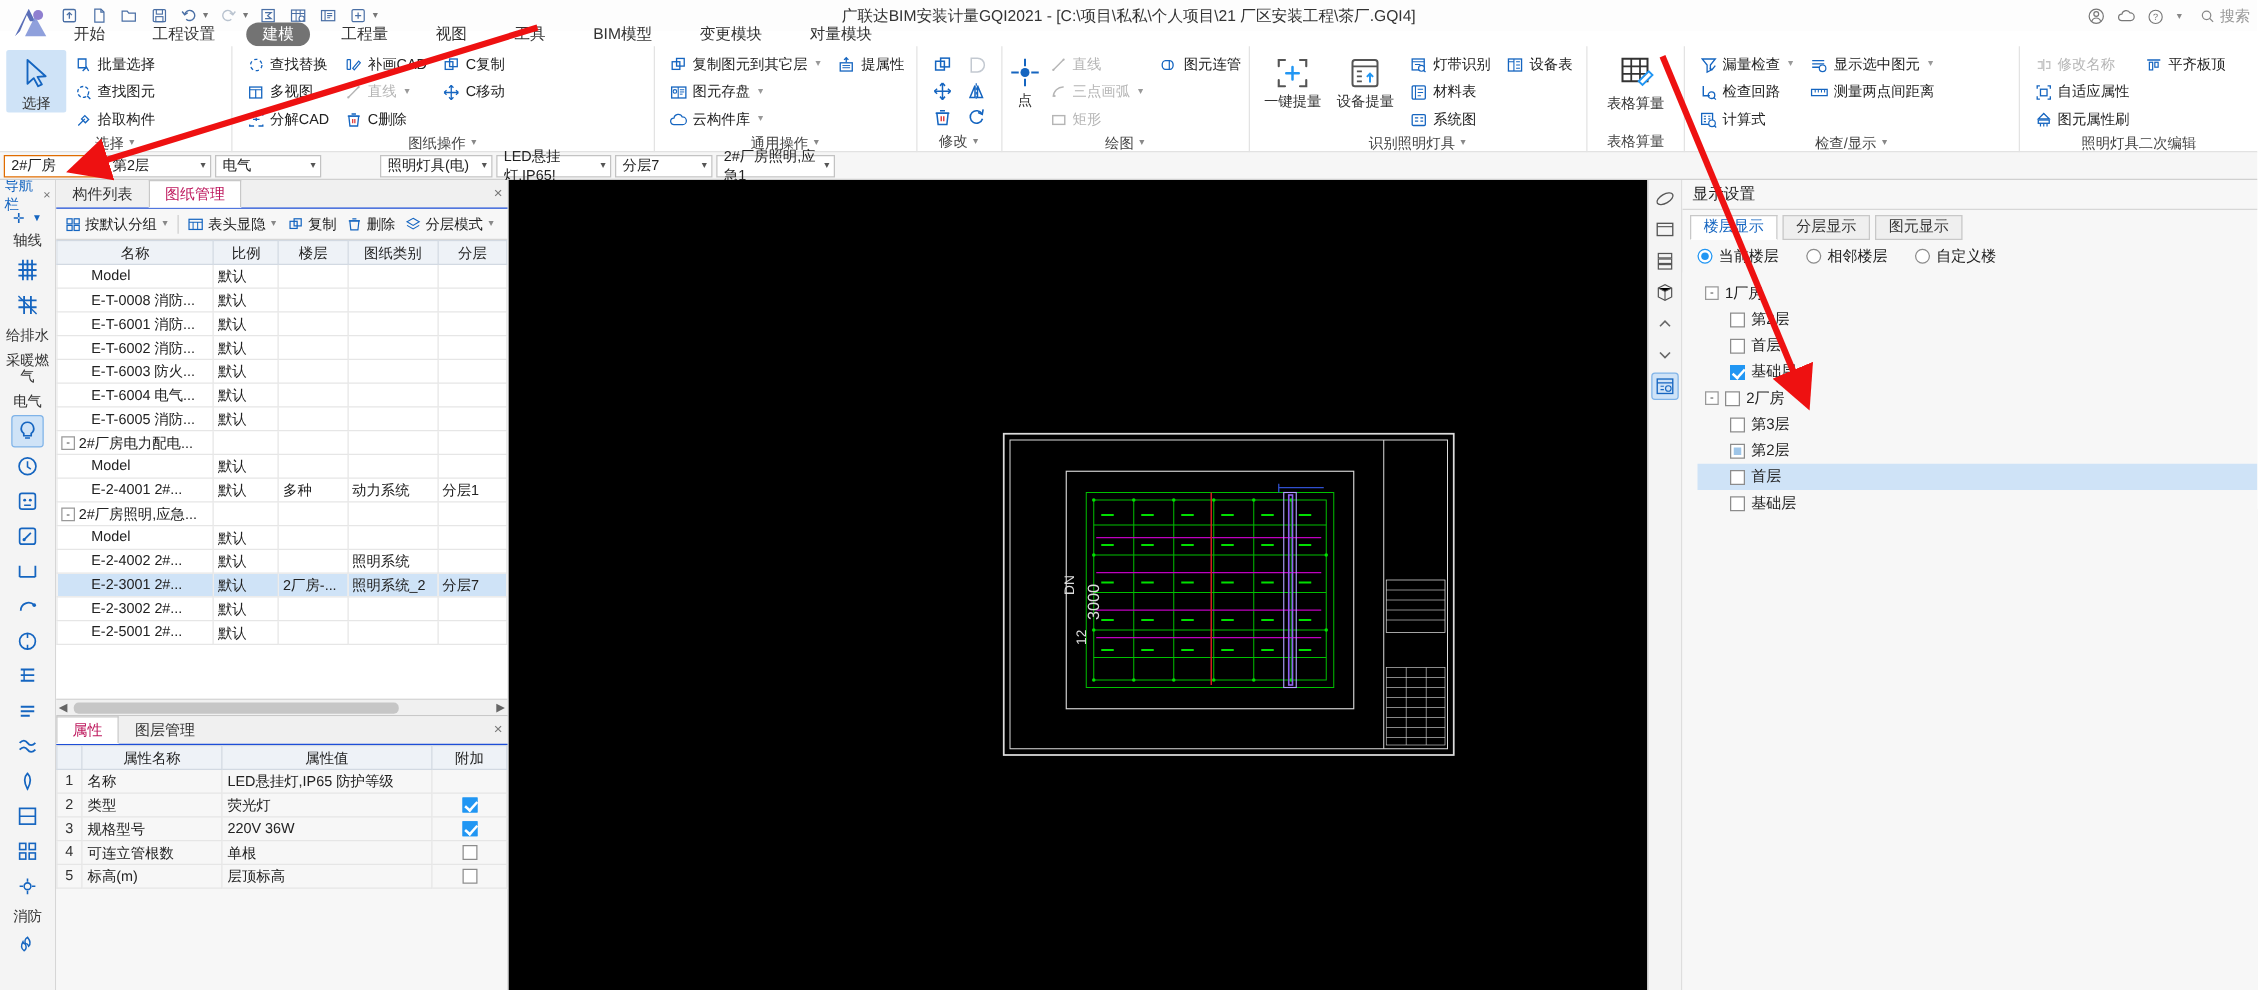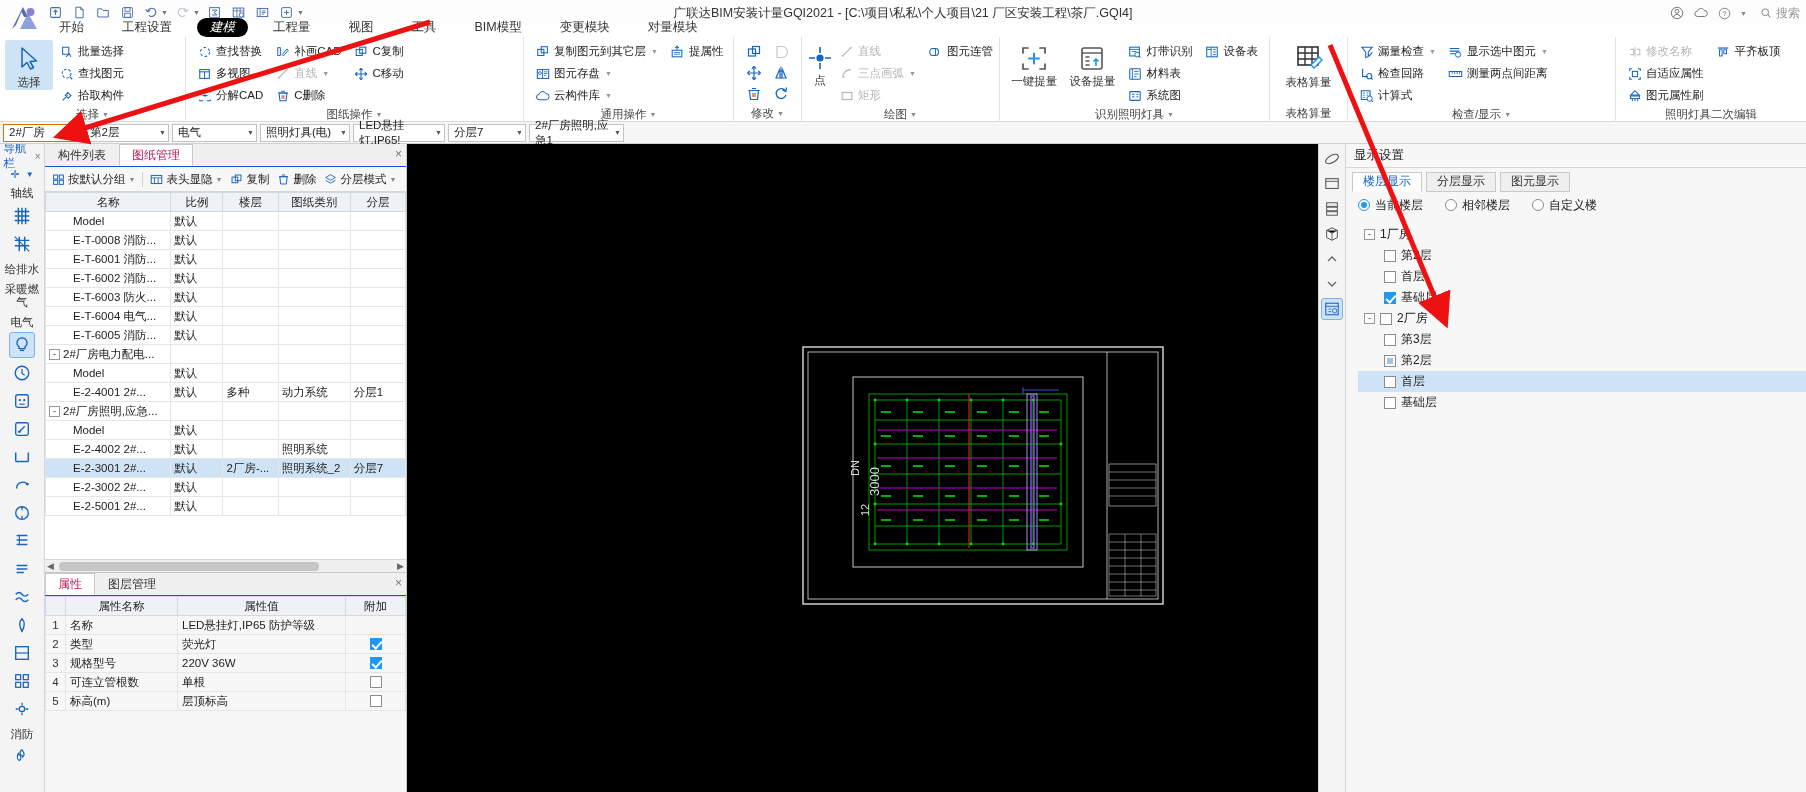--- a/index.html
+++ b/index.html
@@ -46,21 +46,21 @@
   
   .tabs {
     position: absolute; left: 0; top: 17px; height: 20px;
     display: flex; align-items: center; gap: 12px; padding-left: 46px;
     font-size: 12.5px;
   }
   .tab {
     padding: 2px 13px; color: #333; cursor: pointer; white-space: nowrap;
     border-radius: 10px; line-height: 15px;
   }
-  .tab.active { background: #000000; color: #fff; font-style: italic; }
+  .tab.active { background: #737373; color: #fff; }
 
   
   .ribbon {
     position: absolute; left: 0; top: 37px; width: 1806px; height: 85px;
     background: #fff; border-bottom: 1px solid #d9d9d9;
     display: flex; align-items: stretch;
   }
   .rgroup {
     display: flex; flex-direction: column; justify-content: space-between;
     border-right: 1px solid #e3e3e3; padding: 0px 5px 0 5px; height: 85px;
@@ -872,21 +872,21 @@
         <span class="ar">▼</span>
     </div>
     <div class="combo" style="width:85px;">
       <span>第2层</span>
         <span class="ar">▼</span>
     </div>
     <div class="combo" style="width:85px;">
       <span>电气</span>
         <span class="ar">▼</span>
     </div>
-    <div class="combo" style="width:90px;">
+    <div class="combo" style="width:90px;margin-left:44px;">
       <span>照明灯具(电)</span>
         <span class="ar">▼</span>
     </div>
     <div class="combo" style="width:92px;">
       <span>LED悬挂灯,IP65!</span>
         <span class="ar">▼</span>
     </div>
     <div class="combo" style="width:78px;">
       <span>分层7</span>
         <span class="ar">▼</span>

